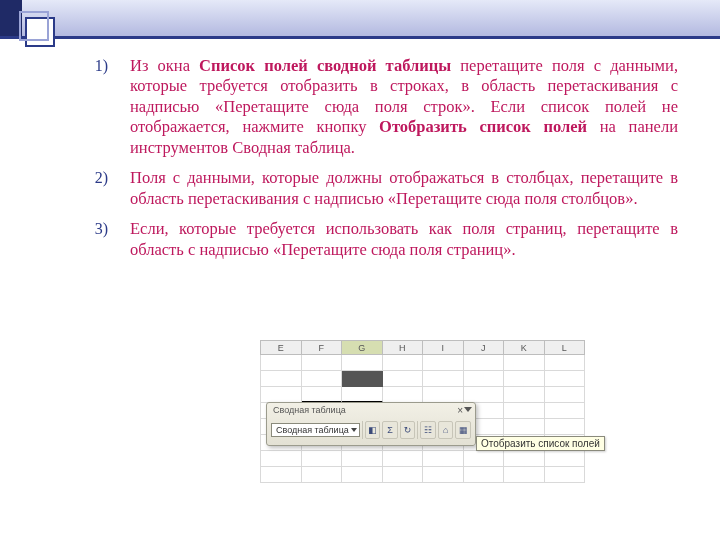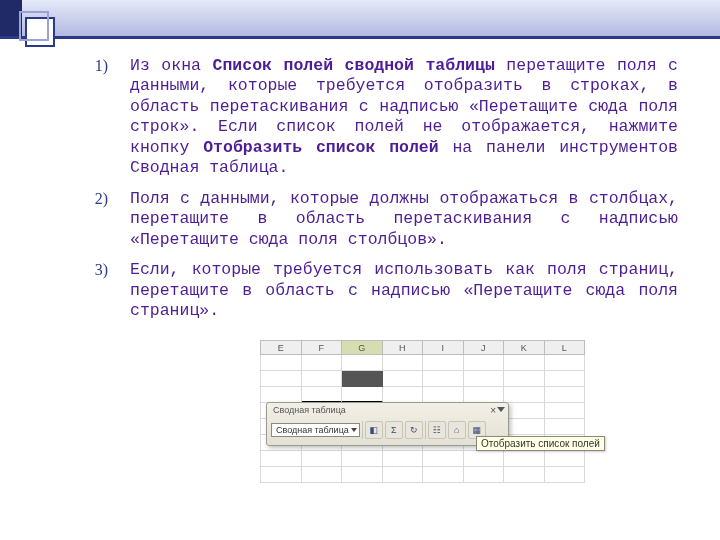--- a/index.html
+++ b/index.html
@@ -53,24 +53,23 @@
     margin: 0;
     padding: 0 0 0 58px;
     list-style: none;
     counter-reset: step;
   }
   ol.steps > li {
     counter-increment: step;
     position: relative;
     font-size: 16.5px;
     line-height: 1.24;
-    color: #4c1d95;
+    color: #be185d;
     text-align: justify;
     margin: 0 0 10px 0;
-    font-family: Liberation Mono, monospace;
   }
   ol.steps > li::before {
     content: counter(step) ")";
     position: absolute;
     left: -58px;
     top: 0;
     width: 36px;
     text-align: right;
     font-size: 16px;
     color: #2b3a88;
@@ -122,21 +121,20 @@
   .toolbar {
     position: absolute;
     left: 6px; top: 62px;
     width: 208px; height: 42px;
     background: linear-gradient(#f2f0e6, #e3e1d4);
     border: 1px solid #9b9b8d;
     border-radius: 3px;
     box-shadow: 2px 2px 4px rgba(0,0,0,.25);
     font: 9px Arial, sans-serif;
     color: #333;
-    padding-left: 33px;
   }
   .toolbar .title {
     position: absolute;
     left: 6px; top: 2px;
     font-size: 9px;
     color: #555;
   }
   .toolbar .x {
     position: absolute;
     right: 12px; top: 2px;

